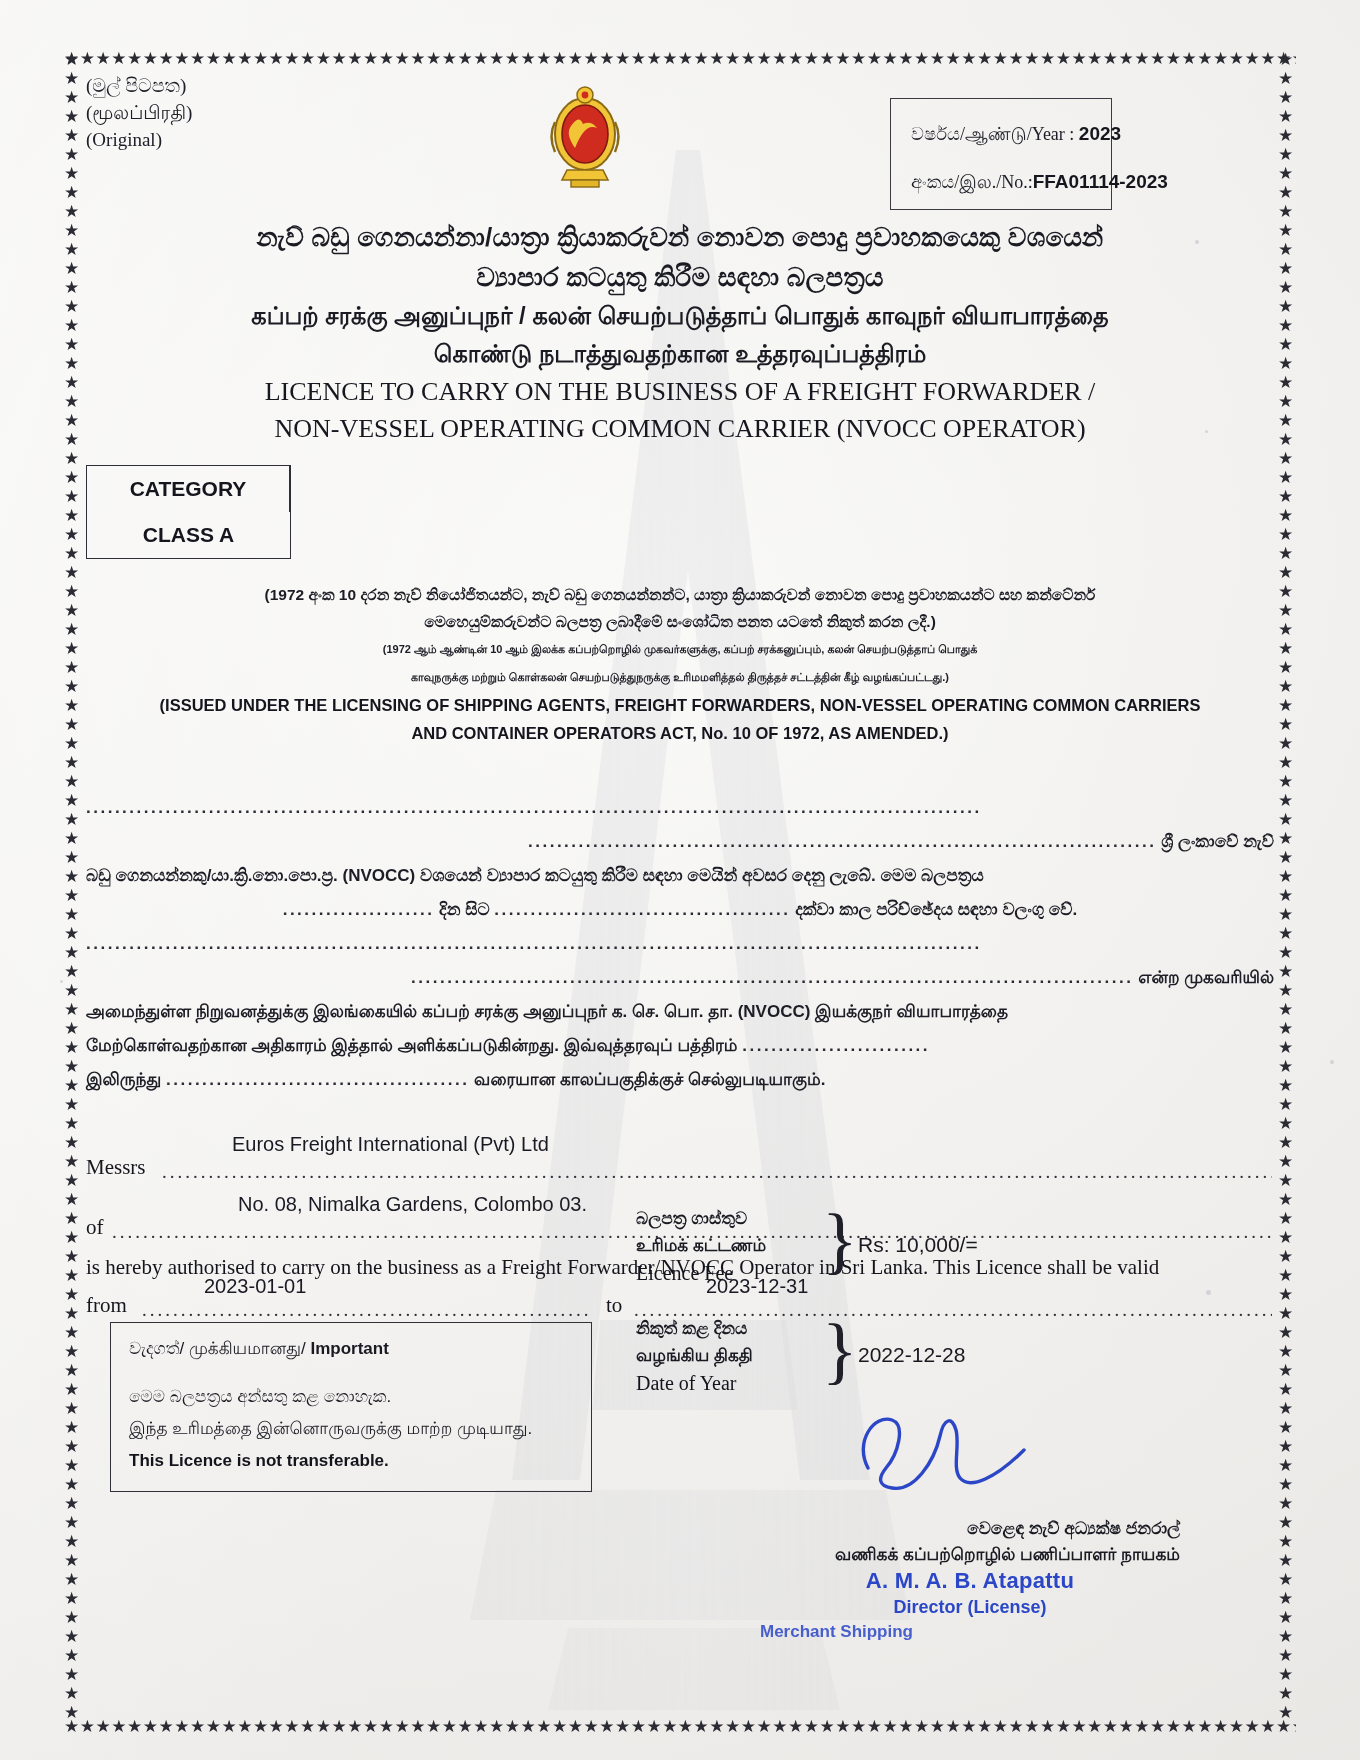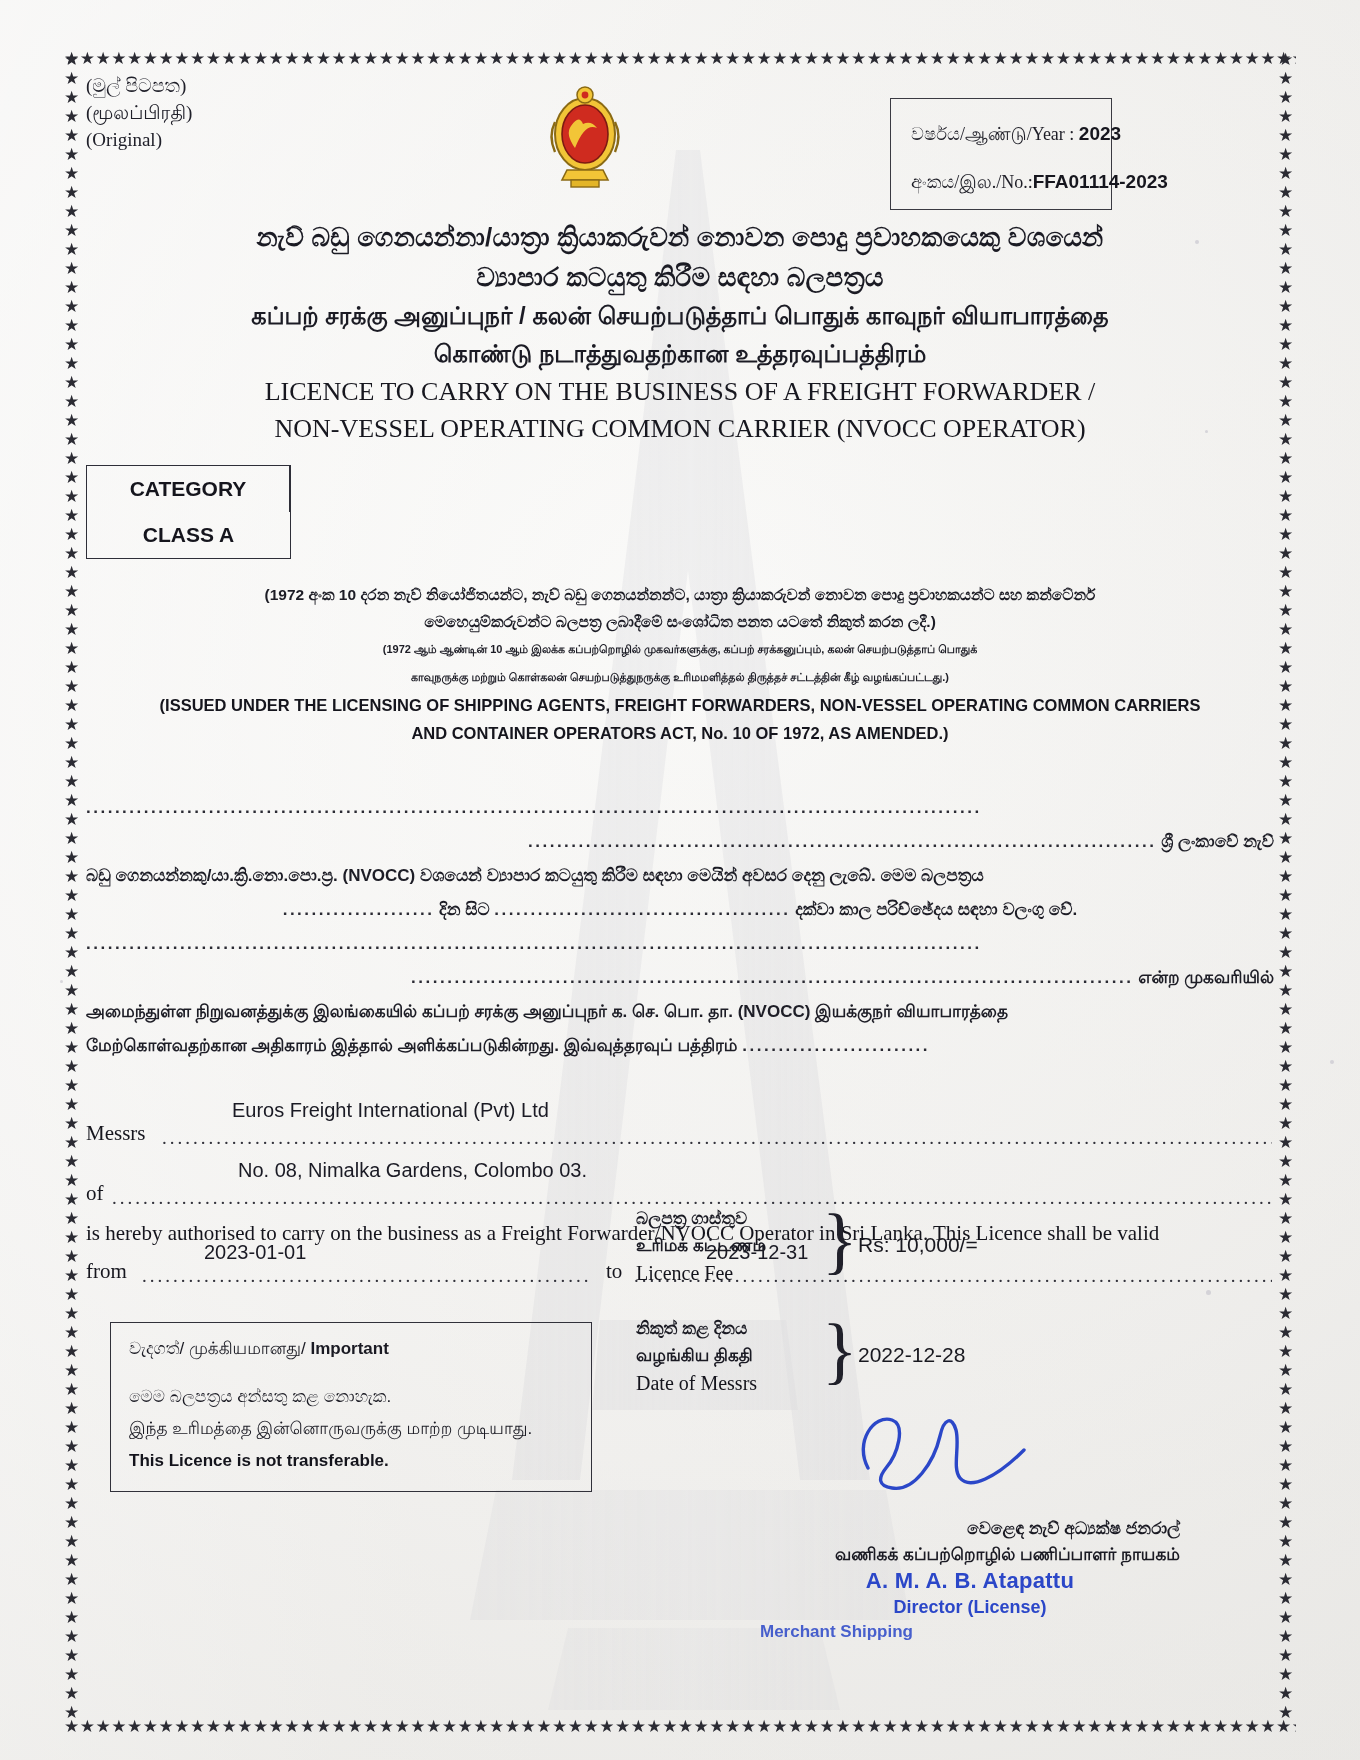--- a/index.html
+++ b/index.html
@@ -475,20 +475,25 @@
     </div>
     <div class="body-tam rt">
       <span class="dots">....................................................................................................</span>
       <span>என்ற முகவரியில்</span>
     </div>
     <div class="body-tam">அமைந்துள்ள நிறுவனத்துக்கு இலங்கையில் கப்பற் சரக்கு அனுப்புநர் க. செ. பொ. தா. (NVOCC) இயக்குநர் வியாபாரத்தை</div>
     <div class="body-tam">
       <span>மேற்கொள்வதற்கான அதிகாரம் இத்தால் அளிக்கப்படுகின்றது. இவ்வுத்தரவுப் பத்திரம்</span>
       <span class="dots">..........................</span>
     </div>
+    <div class="body-tam">
+      <span>இலிருந்து</span>
+      <span class="dots">..........................................</span>
+      <span>வரையான காலப்பகுதிக்குச் செல்லுபடியாகும்.</span>
+    </div>
 
     <div style="height:34px"></div>
 
     
     <div class="fill-row">
       <span class="fill-label">Messrs</span>
       <span class="fill-dots" style="left:76px;width:1110px">........................................................................................................................................................................</span>
       <span class="fill-val" style="left:146px">Euros Freight International (Pvt) Ltd</span>
     </div>
 
@@ -521,21 +526,21 @@
         <div class="fee-l3">Licence Fee</div>
       </div>
       <div class="brace">}</div>
       <div class="fee-val">Rs: 10,000/=</div>
     </div>
 
     <div class="fee-group">
       <div class="fee-labels">
         <div class="fee-l1">නිකුත් කළ දිනය</div>
         <div class="fee-l2">வழங்கிய திகதி</div>
-        <div class="fee-l3">Date of Messrs</div>
+        <div class="fee-l3">Date of Year</div>
       </div>
       <div class="brace">}</div>
       <div class="fee-val">2022-12-28</div>
     </div>
 
   </div>
 
   <div id="imp-box">
     <div class="imp-title">
       <span>වැදගත්/</span>

